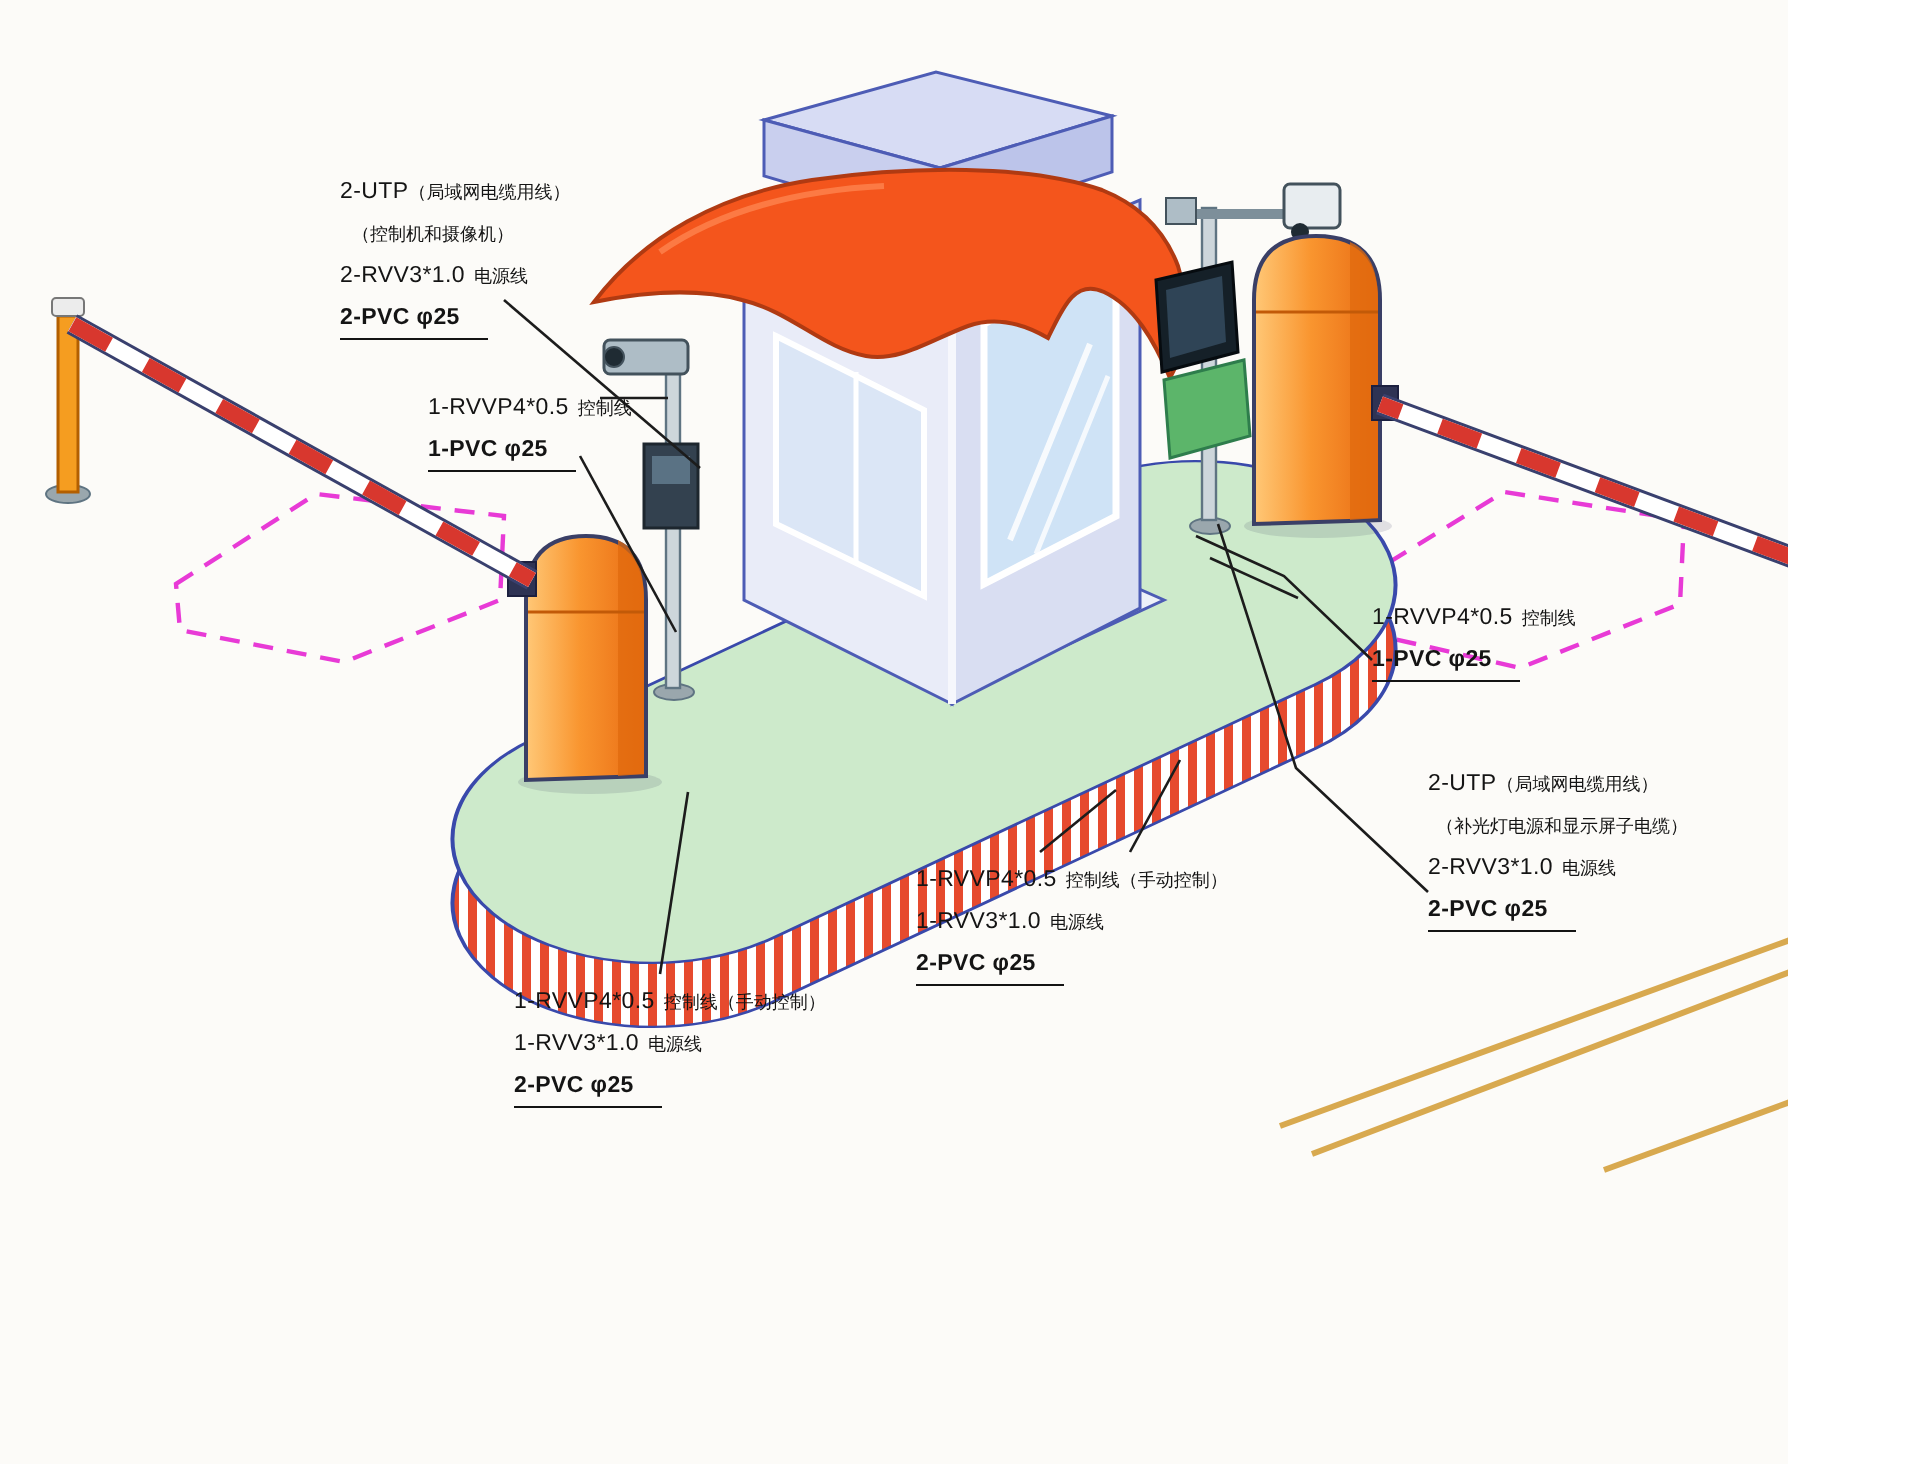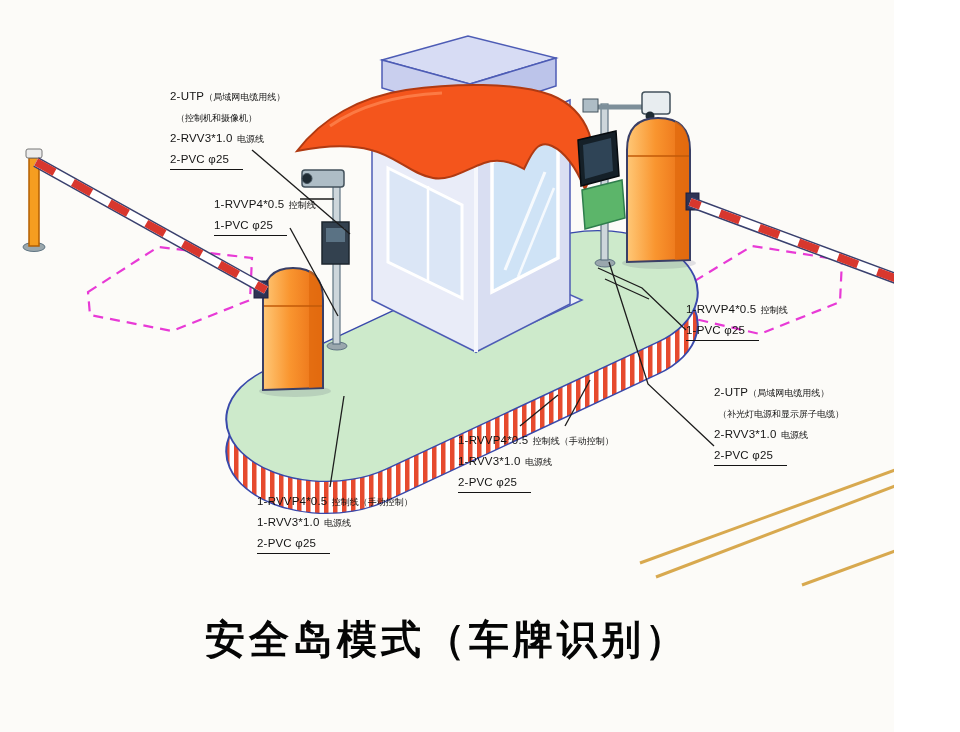--- a/index.html
+++ b/index.html
@@ -7,21 +7,21 @@
   .stage {
     position:relative; width:894px; height:732px;
     background:#fcfbf8; overflow:hidden;
     font-family:"Liberation Sans", sans-serif;
   }
   .stage svg { position:absolute; left:0; top:0; }
   .callout { position:absolute; color:#141414; }
   .cl { white-space:nowrap; line-height:1.32; }
   .m  { font-size:11.5px; letter-spacing:.2px; }
   .s  { font-size:9px; }
-  .ul { display:inline-block; border-bottom:1.6px solid #141414; padding:0 14px 1px 0; }
+  .ul { display:inline-block; border-bottom:1.6px solid #141414; padding:0 14px 1px 0;font-weight:bold; }
   .title {
     position:absolute; left:0; right:0; top:612px; text-align:center;
     font-size:40px; font-weight:600; letter-spacing:4px; color:#050505;
   }
 </style>
 </head>
 <body>
 
 <div class="stage">
 
@@ -181,15 +181,14 @@
   <div class="cl"><span class="m">1-RVV3*1.0</span> <span class="s">电源线</span></div>
   <div class="cl ul"><span class="m">2-PVC φ25</span></div>
 </div>
 
 <div class="callout" style="left:257px; top:489px;">
   <div class="cl"><span class="m">1-RVVP4*0.5</span> <span class="s">控制线（手动控制）</span></div>
   <div class="cl"><span class="m">1-RVV3*1.0</span> <span class="s">电源线</span></div>
   <div class="cl ul"><span class="m">2-PVC φ25</span></div>
 </div>
 
-<div class="title">安全岛模式（车牌识别）</div>
 
 </div>
 
 </body></html>

